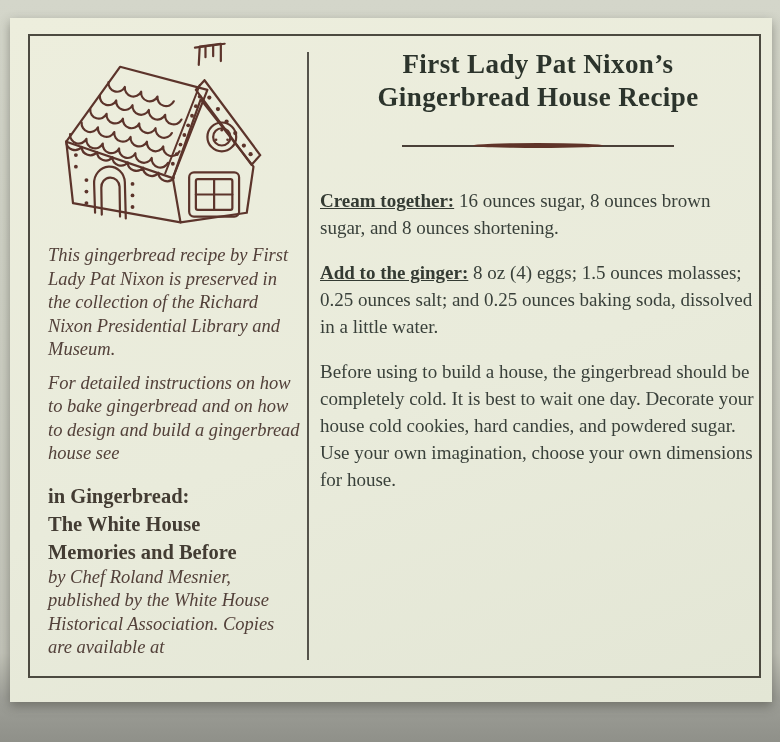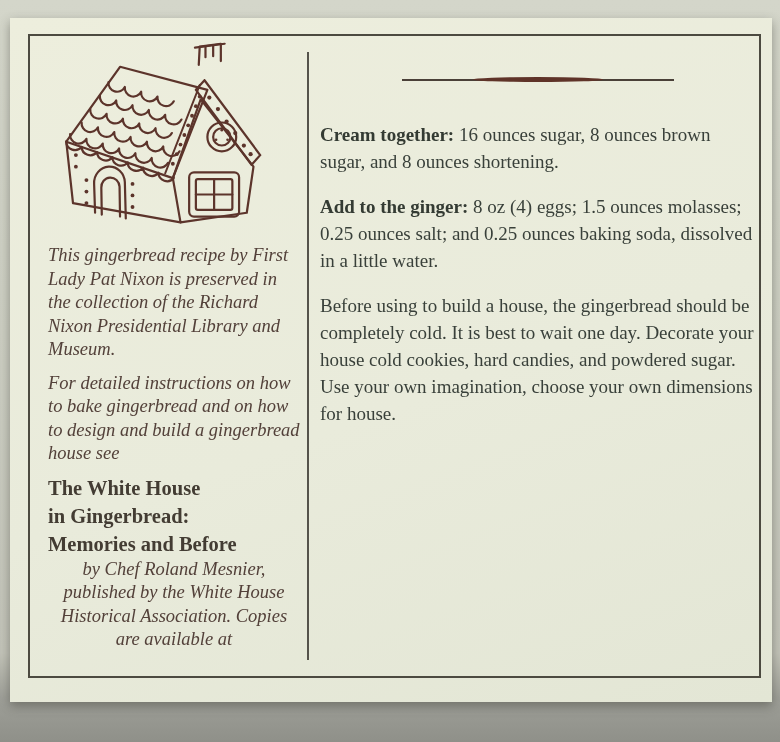--- a/index.html
+++ b/index.html
@@ -38,21 +38,21 @@
     text-align:center;font-weight:bold;font-size:27px;line-height:33px;
     color:#2c342c;letter-spacing:.4px;
   }
   .rule-wrap{width:272px;margin:28px auto 0;height:7px;position:relative;}
   .rule-base{position:absolute;left:0;top:2.5px;width:100%;height:2px;background:#4a4038;}
   .rule-bulge{position:absolute;left:26%;top:1px;width:48%;height:5px;border-radius:50%;background:#5f3328;}
   .steps{margin-top:38px;}
   .step{
     margin:0 0 18px 0;font-size:19px;line-height:27px;
   }
-  .step b{font-weight:bold;color:#343b33;}
+  .step b{font-weight:bold;color:#343b33;text-decoration:underline;}
 </style>
 </head>
 <body>
 
 <div class="card">
   <div class="frame"></div>
   <div class="divider"></div>
 
   <div class="leftcol">
     <svg class="illustration" viewBox="0 0 230 200" xmlns="http://www.w3.org/2000/svg">
@@ -118,29 +118,33 @@
           <circle cx="18" cy="134" r="2"></circle>
 
         <circle cx="170" cy="96" r="1.4"></circle>
           <circle cx="176" cy="106" r="1.4"></circle>
           <circle cx="164" cy="106" r="1.4"></circle>
       </g>
     </svg>
 
     <div class="sidebar-text">
       <p>This gingerbread recipe by First Lady Pat Nixon is preserved in the collection of the Richard Nixon Presidential Library and Museum.</p>
-      <p style="margin-bottom:8px;">For detailed instructions on how to bake gingerbread and on how to design and build a gingerbread house see</p>
+      <p style="margin-bottom:16px;">For detailed instructions on how to bake gingerbread and on how to design and build a gingerbread house see</p>
+      <div class="book-line">in Gingerbread:</div>
       <div class="book-line">The White House</div>
-      <div class="book-line">in Gingerbread:</div>
       <div class="book-line">Memories and Before</div>
-      <p style="margin-bottom:0;text-align:center;">by Chef Roland Mesnier, published by the White House Historical Association. Copies are available at</p>
+      <p style="margin-bottom:0;">by Chef Roland Mesnier, published by the White House Historical Association. Copies are available at</p>
     </div>
   </div>
 
   <div class="rightcol">
+    <div class="title">
+      <div>First Lady Pat Nixon’s</div>
+      <div>Gingerbread House Recipe</div>
+    </div>
 
     <div class="rule-wrap">
       <div class="rule-base"></div>
       <div class="rule-bulge"></div>
     </div>
 
     <div class="steps">
       <p class="step"><b>Cream together:</b> <span>16 ounces sugar, 8 ounces brown sugar, and 8 ounces shortening.</span></p>
       <p class="step"><b>Add to the ginger:</b> <span>8 oz (4) eggs; 1.5 ounces molasses; 0.25 ounces salt; and 0.25 ounces baking soda, dissolved in a little water.</span></p>
       <p class="step"><b></b> <span>Before using to build a house, the gingerbread should be completely cold. It is best to wait one day. Decorate your house cold cookies, hard candies, and powdered sugar. Use your own imagination, choose your own dimensions for house.</span></p>

